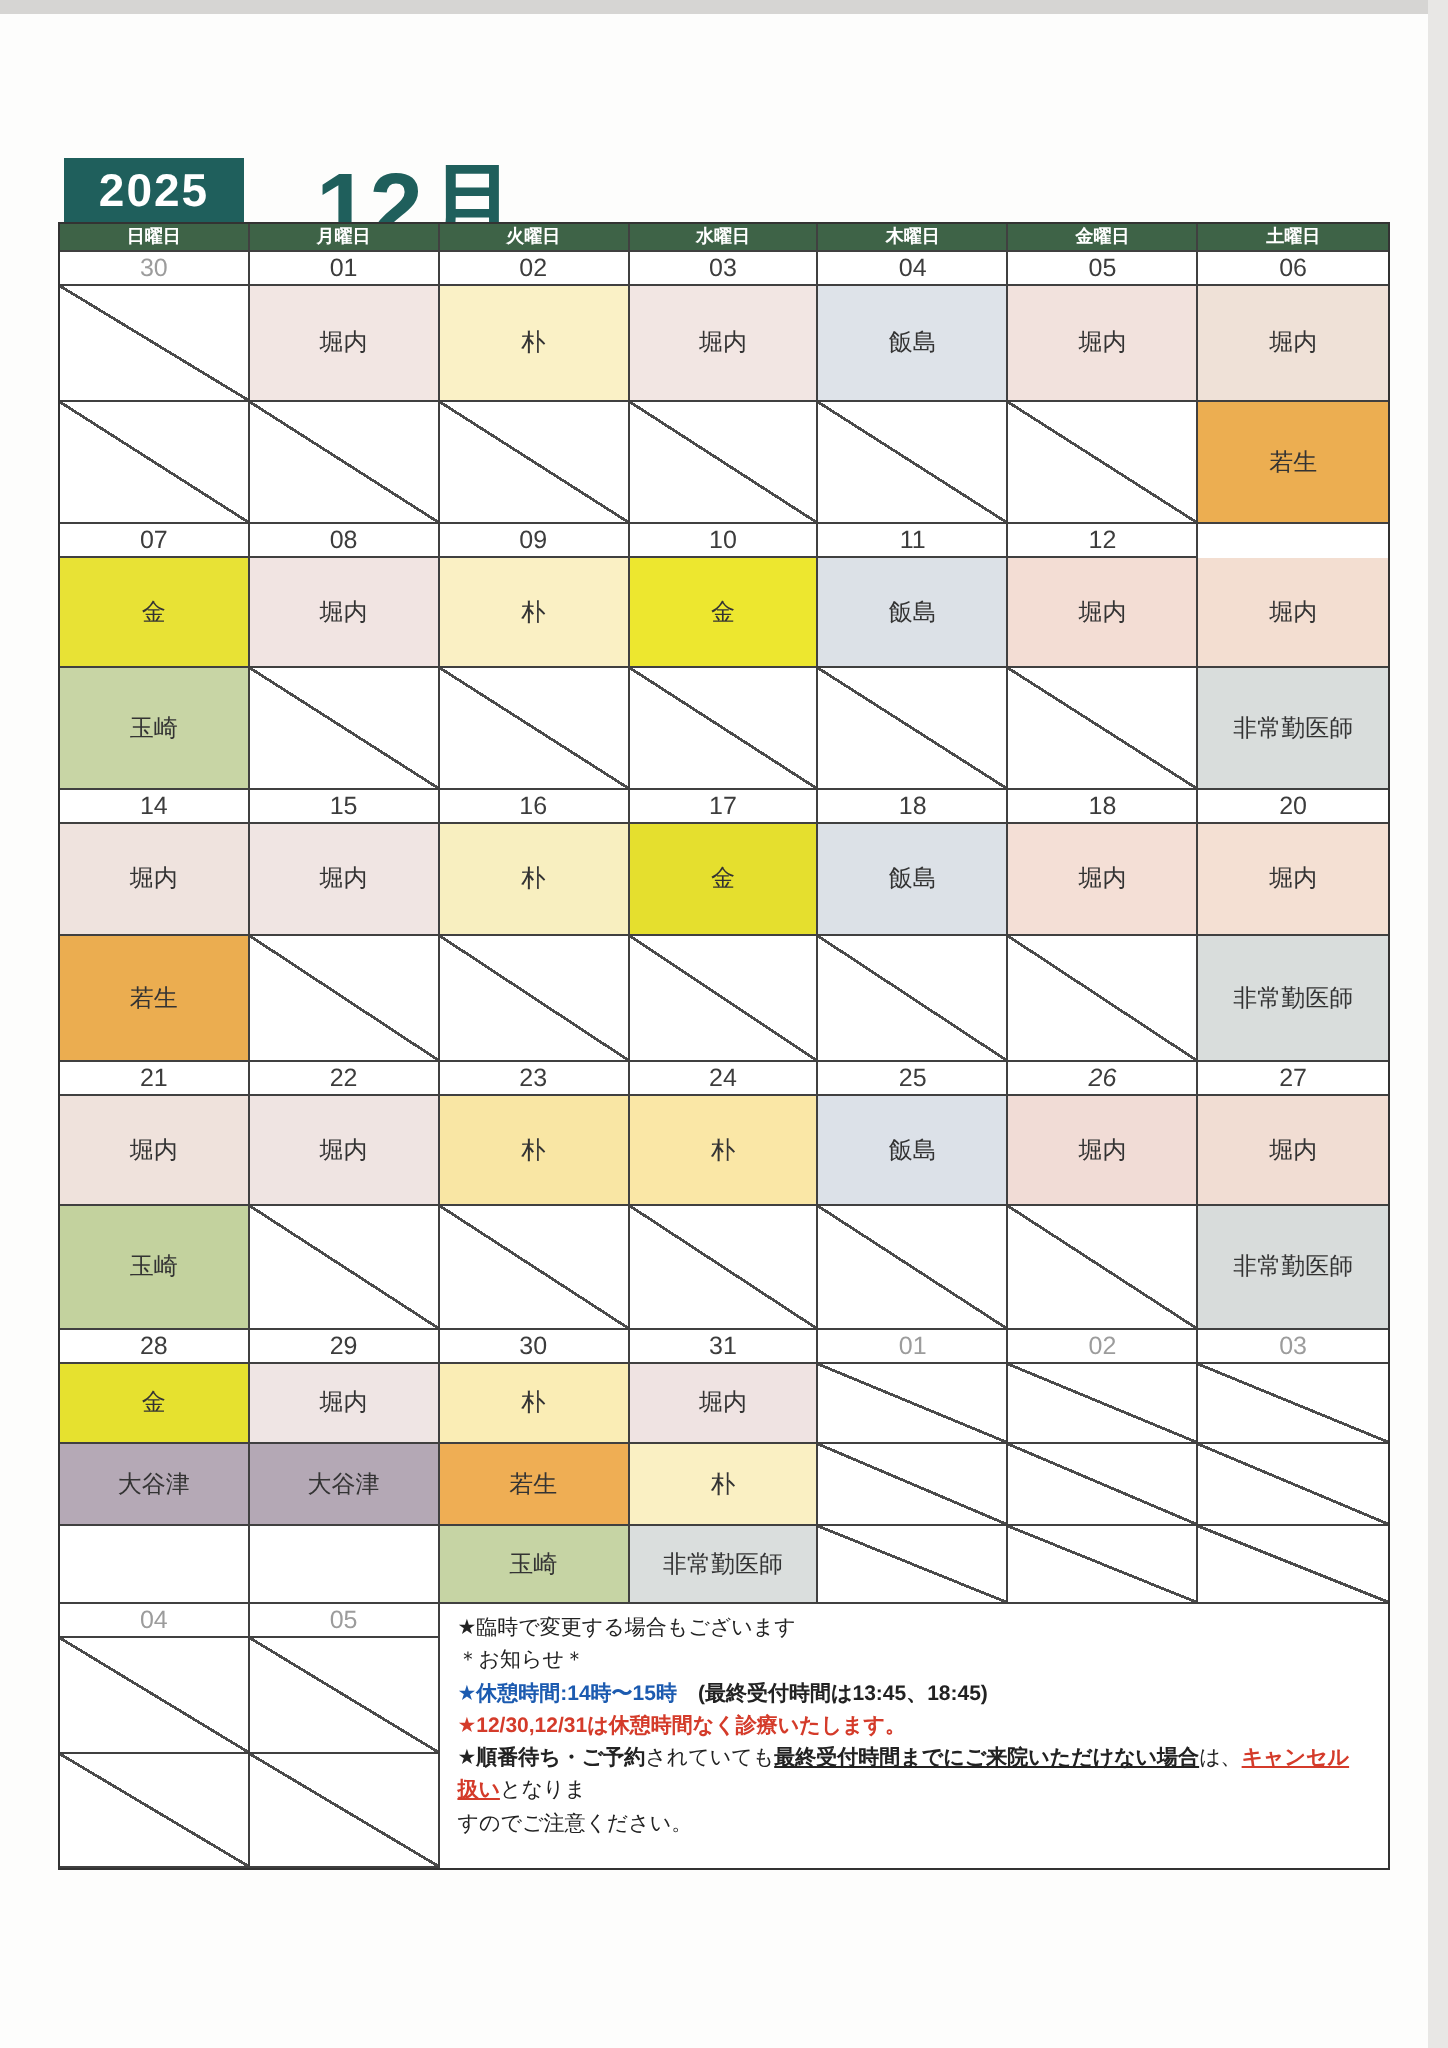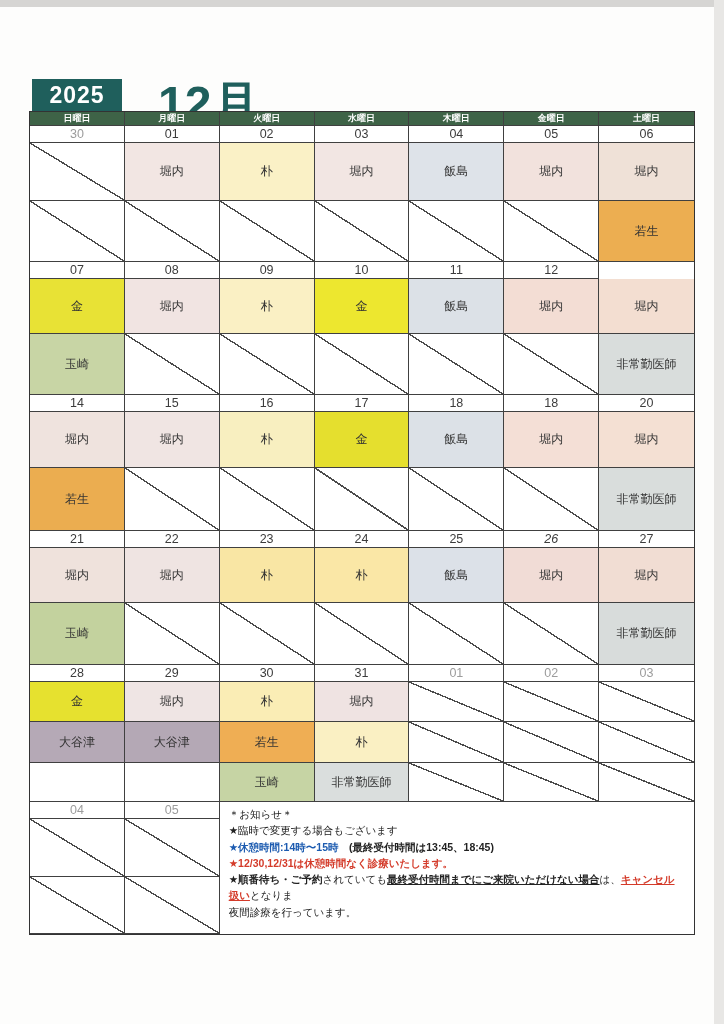--- a/index.html
+++ b/index.html
@@ -209,23 +209,23 @@
           <div class="cell last diag" style="grid-area: 4 / 7;"></div>
         </div>
         <div class="week" style="grid-template-rows: 17px 58px 57px;">
           <div class="cell date-cell muted" style="grid-area: 1 / 1;">04</div>
           <div class="cell date-cell muted" style="grid-area: 1 / 2;">05</div>
           <div class="cell diag" style="grid-area: 2 / 1;"></div>
           <div class="cell diag" style="grid-area: 2 / 2;"></div>
           <div class="cell diag" style="grid-area: 3 / 1;"></div>
           <div class="cell diag" style="grid-area: 3 / 2;"></div>
           <div class="notes" style="grid-area: 1 / 3 / 4 / 8;">
+            <div class="notes-line"><span class="">★臨時で変更する場合もございます</span></div>
             <div class="notes-line"><span class="">＊お知らせ＊</span></div>
-            <div class="notes-line"><span class="">★臨時で変更する場合もございます</span></div>
             <div class="notes-line"><span class=" seg-b seg-blue">★休憩時間:14時〜15時</span><span class=" seg-b">　(最終受付時間は13:45、18:45)</span></div>
             <div class="notes-line"><span class=" seg-b seg-red">★12/30,12/31は休憩時間なく診療いたします。</span></div>
             <div class="notes-line"><span class=" seg-b">★順番待ち・ご予約</span><span class="">されていても</span><span class=" seg-b seg-u">最終受付時間までにご来院いただけない場合</span><span class="">は、</span><span class=" seg-b seg-u seg-red">キャンセル扱い</span><span class="">となりま</span></div>
-            <div class="notes-line"><span class="">夜間診療を行っています。</span></div>
+            <div class="notes-line"><span class="">すのでご注意ください。</span></div>
           </div>
         </div>
       </div>
   </div>
 </div>
 
 </body></html>

